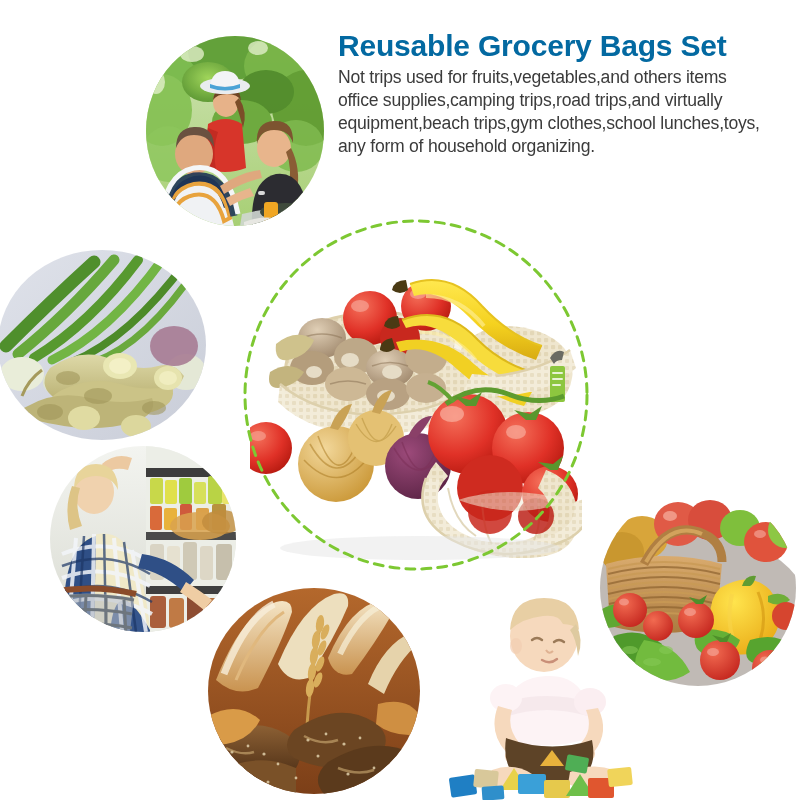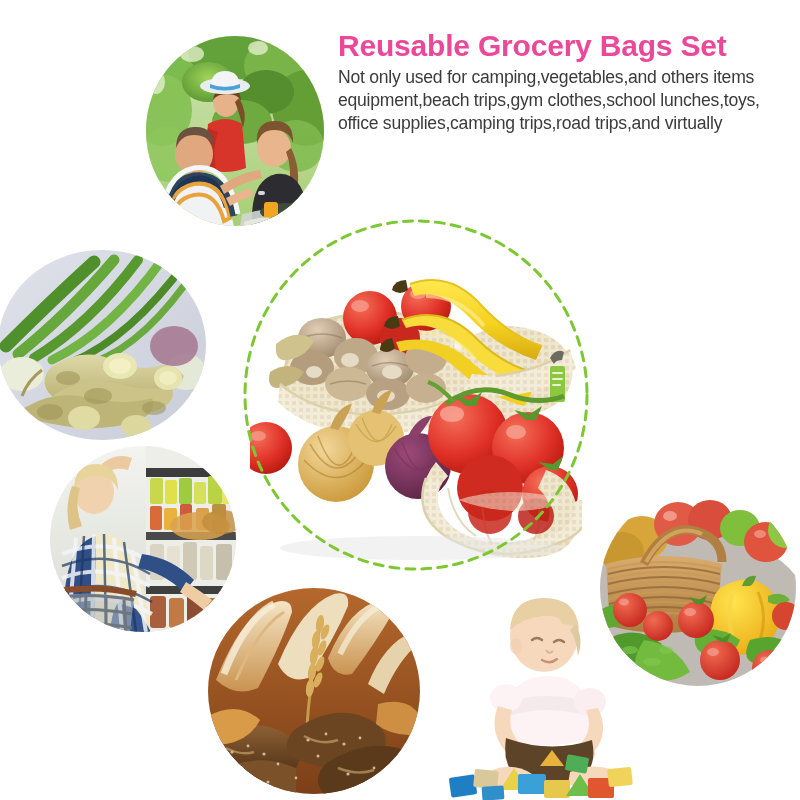--- a/index.html
+++ b/index.html
@@ -41,25 +41,26 @@
   }
 
   .hero{position:absolute;left:250px;top:226px;width:332px;height:338px;overflow:hidden;}
 </style>
 </head>
 <body style="background: rgb(255, 255, 255);">
 
 <div class="stage">
 
   <div class="headline">
-    <div class="title" style="color: #ec4899;">Reusable Grocery Bags Set</div>
+    <div class="title" style="color: #0369a1;">Reusable Grocery Bags Set</div>
     <div class="desc" style="color: rgb(59, 59, 59);">
-      <span class="ln">Not only used for camping,vegetables,and others items</span>
+      <span class="ln">Not trips used for fruits,vegetables,and others items</span>
+      <span class="ln">office supplies,camping trips,road trips,and virtually</span>
       <span class="ln">equipment,beach trips,gym clothes,school lunches,toys,</span>
-      <span class="ln">office supplies,camping trips,road trips,and virtually</span>
+      <span class="ln">any form of household organizing.</span>
     </div>
   </div>
 
   <div class="vig" style="left:146px;top:36px;width:178px;height:190px;">
     <svg class="scene" viewBox="0 0 178 190" preserveAspectRatio="none">
       <defs>
         <linearGradient id="fpSky" x1="0" y1="0" x2="0" y2="1">
           <stop offset="0" stop-color="#cfe3b4"></stop>
             <stop offset="1" stop-color="#a7cf74"></stop>
         </linearGradient>

